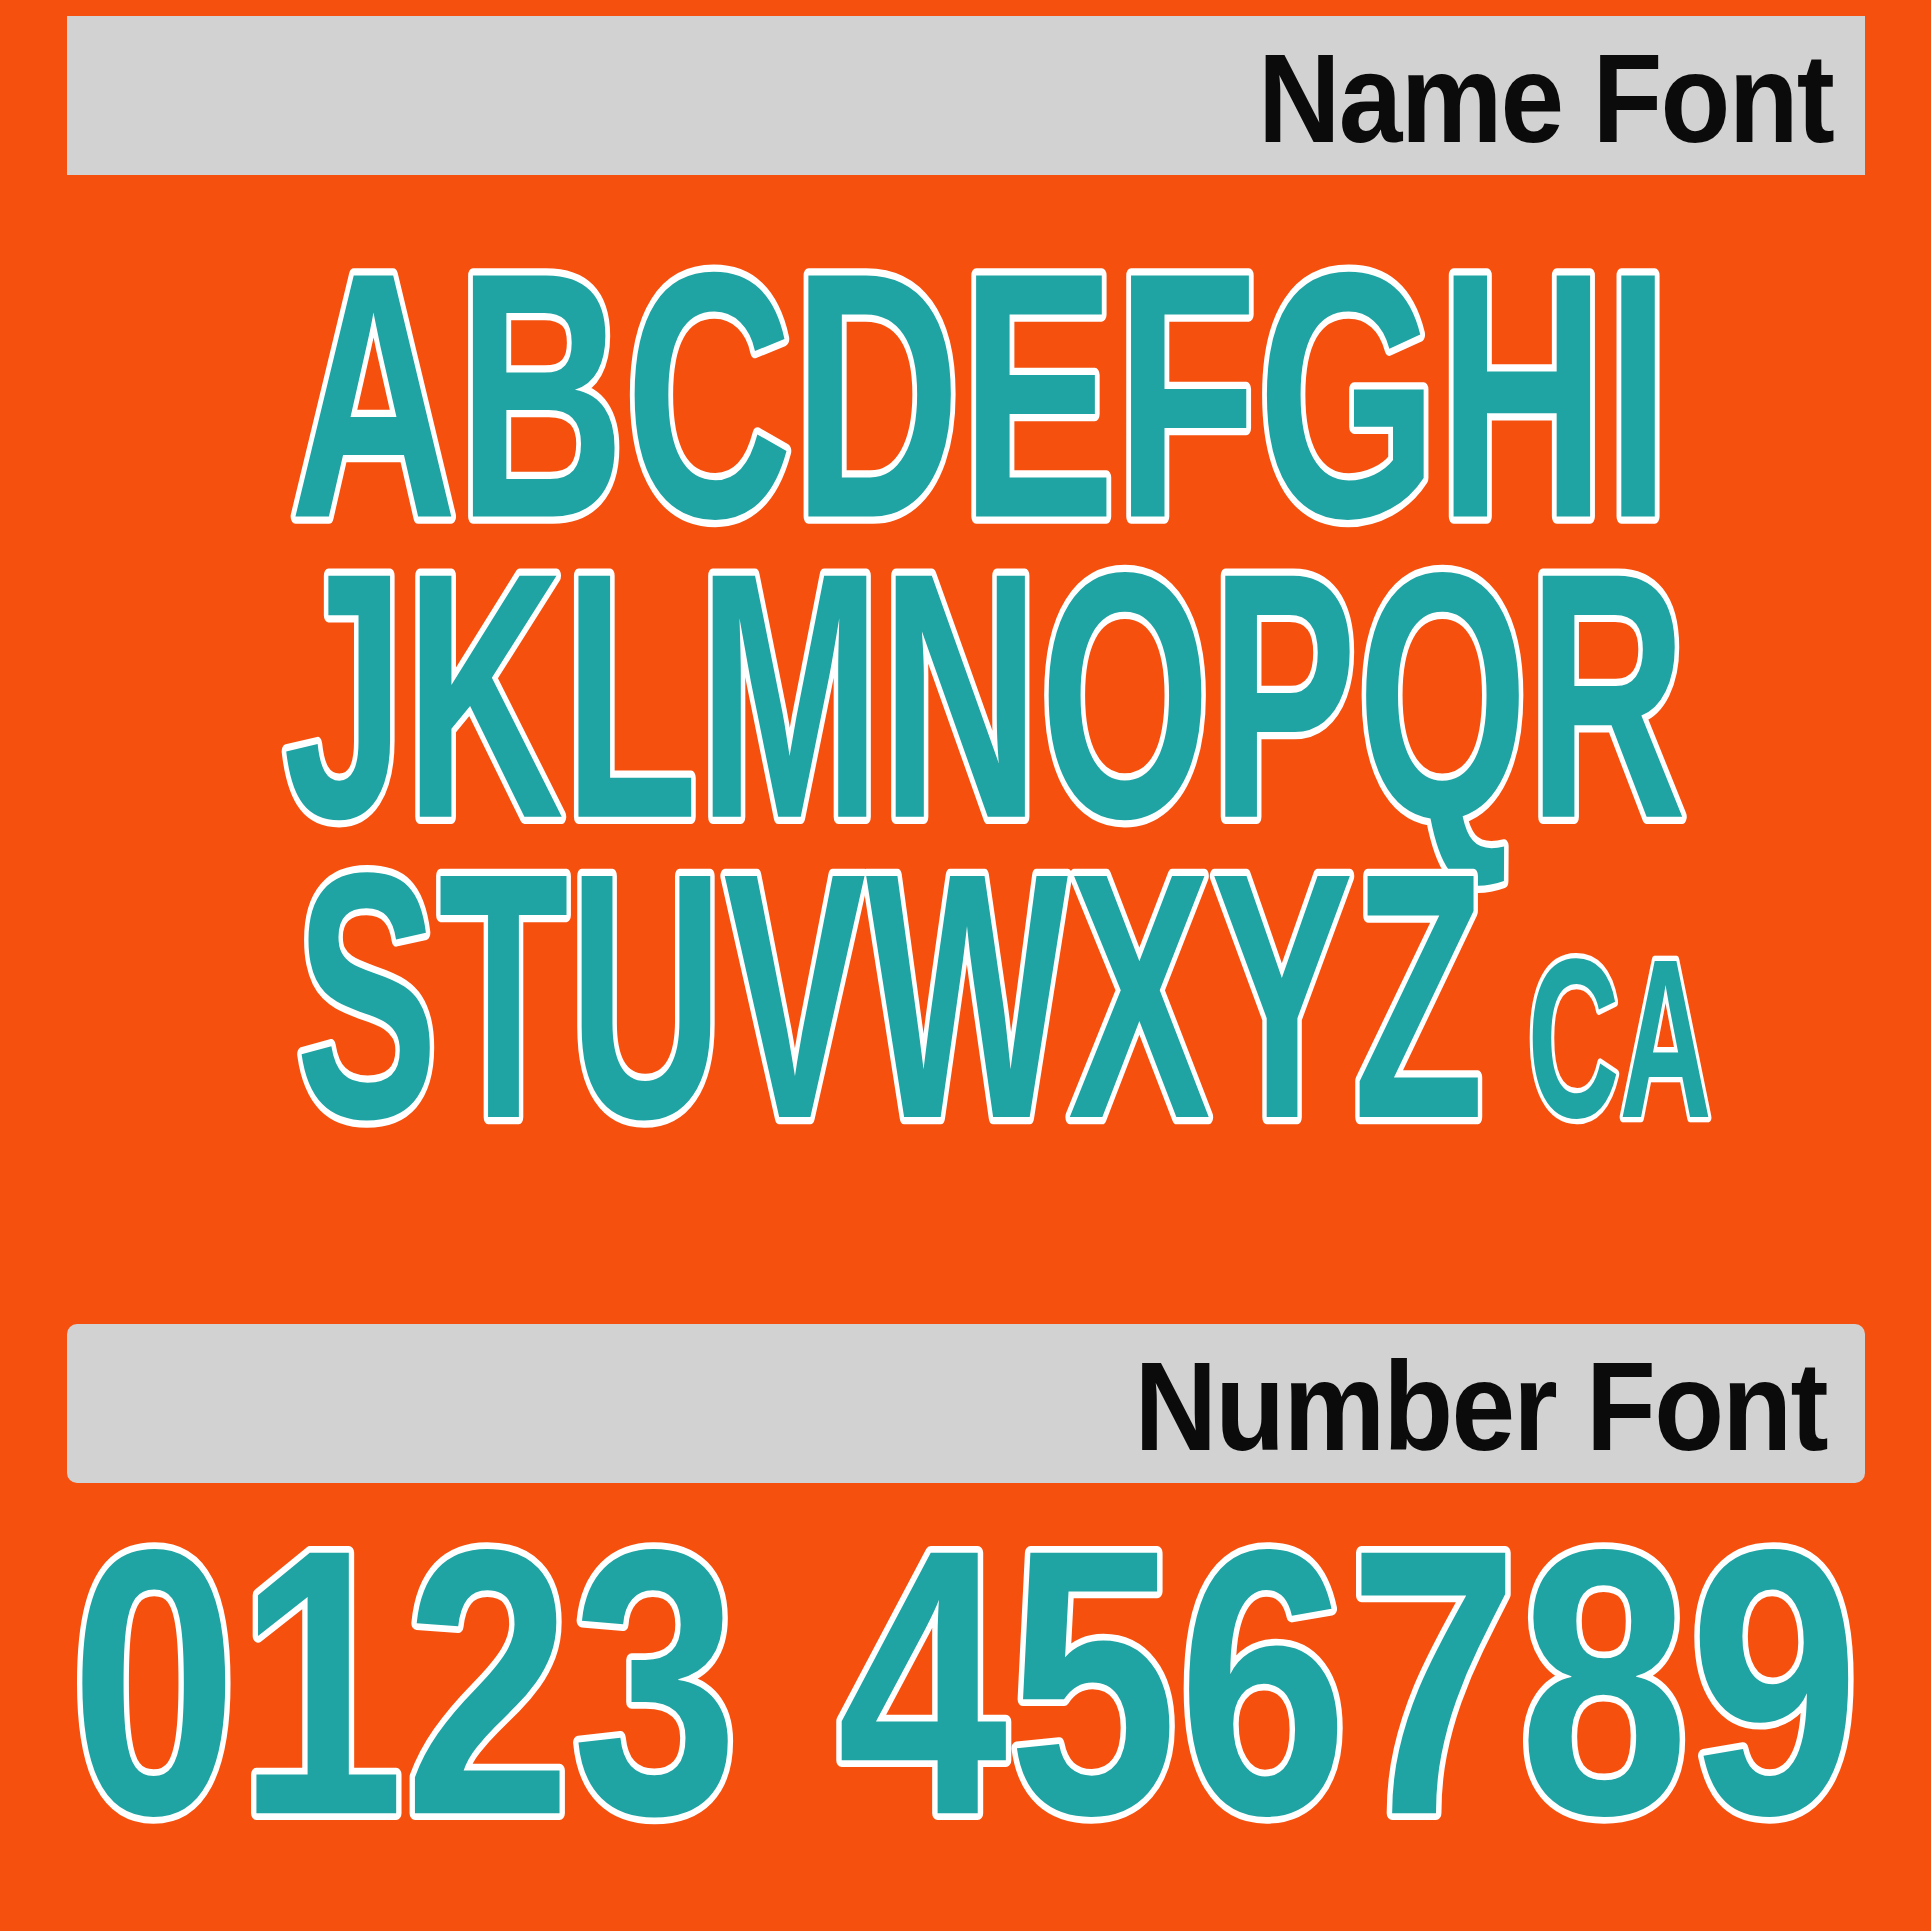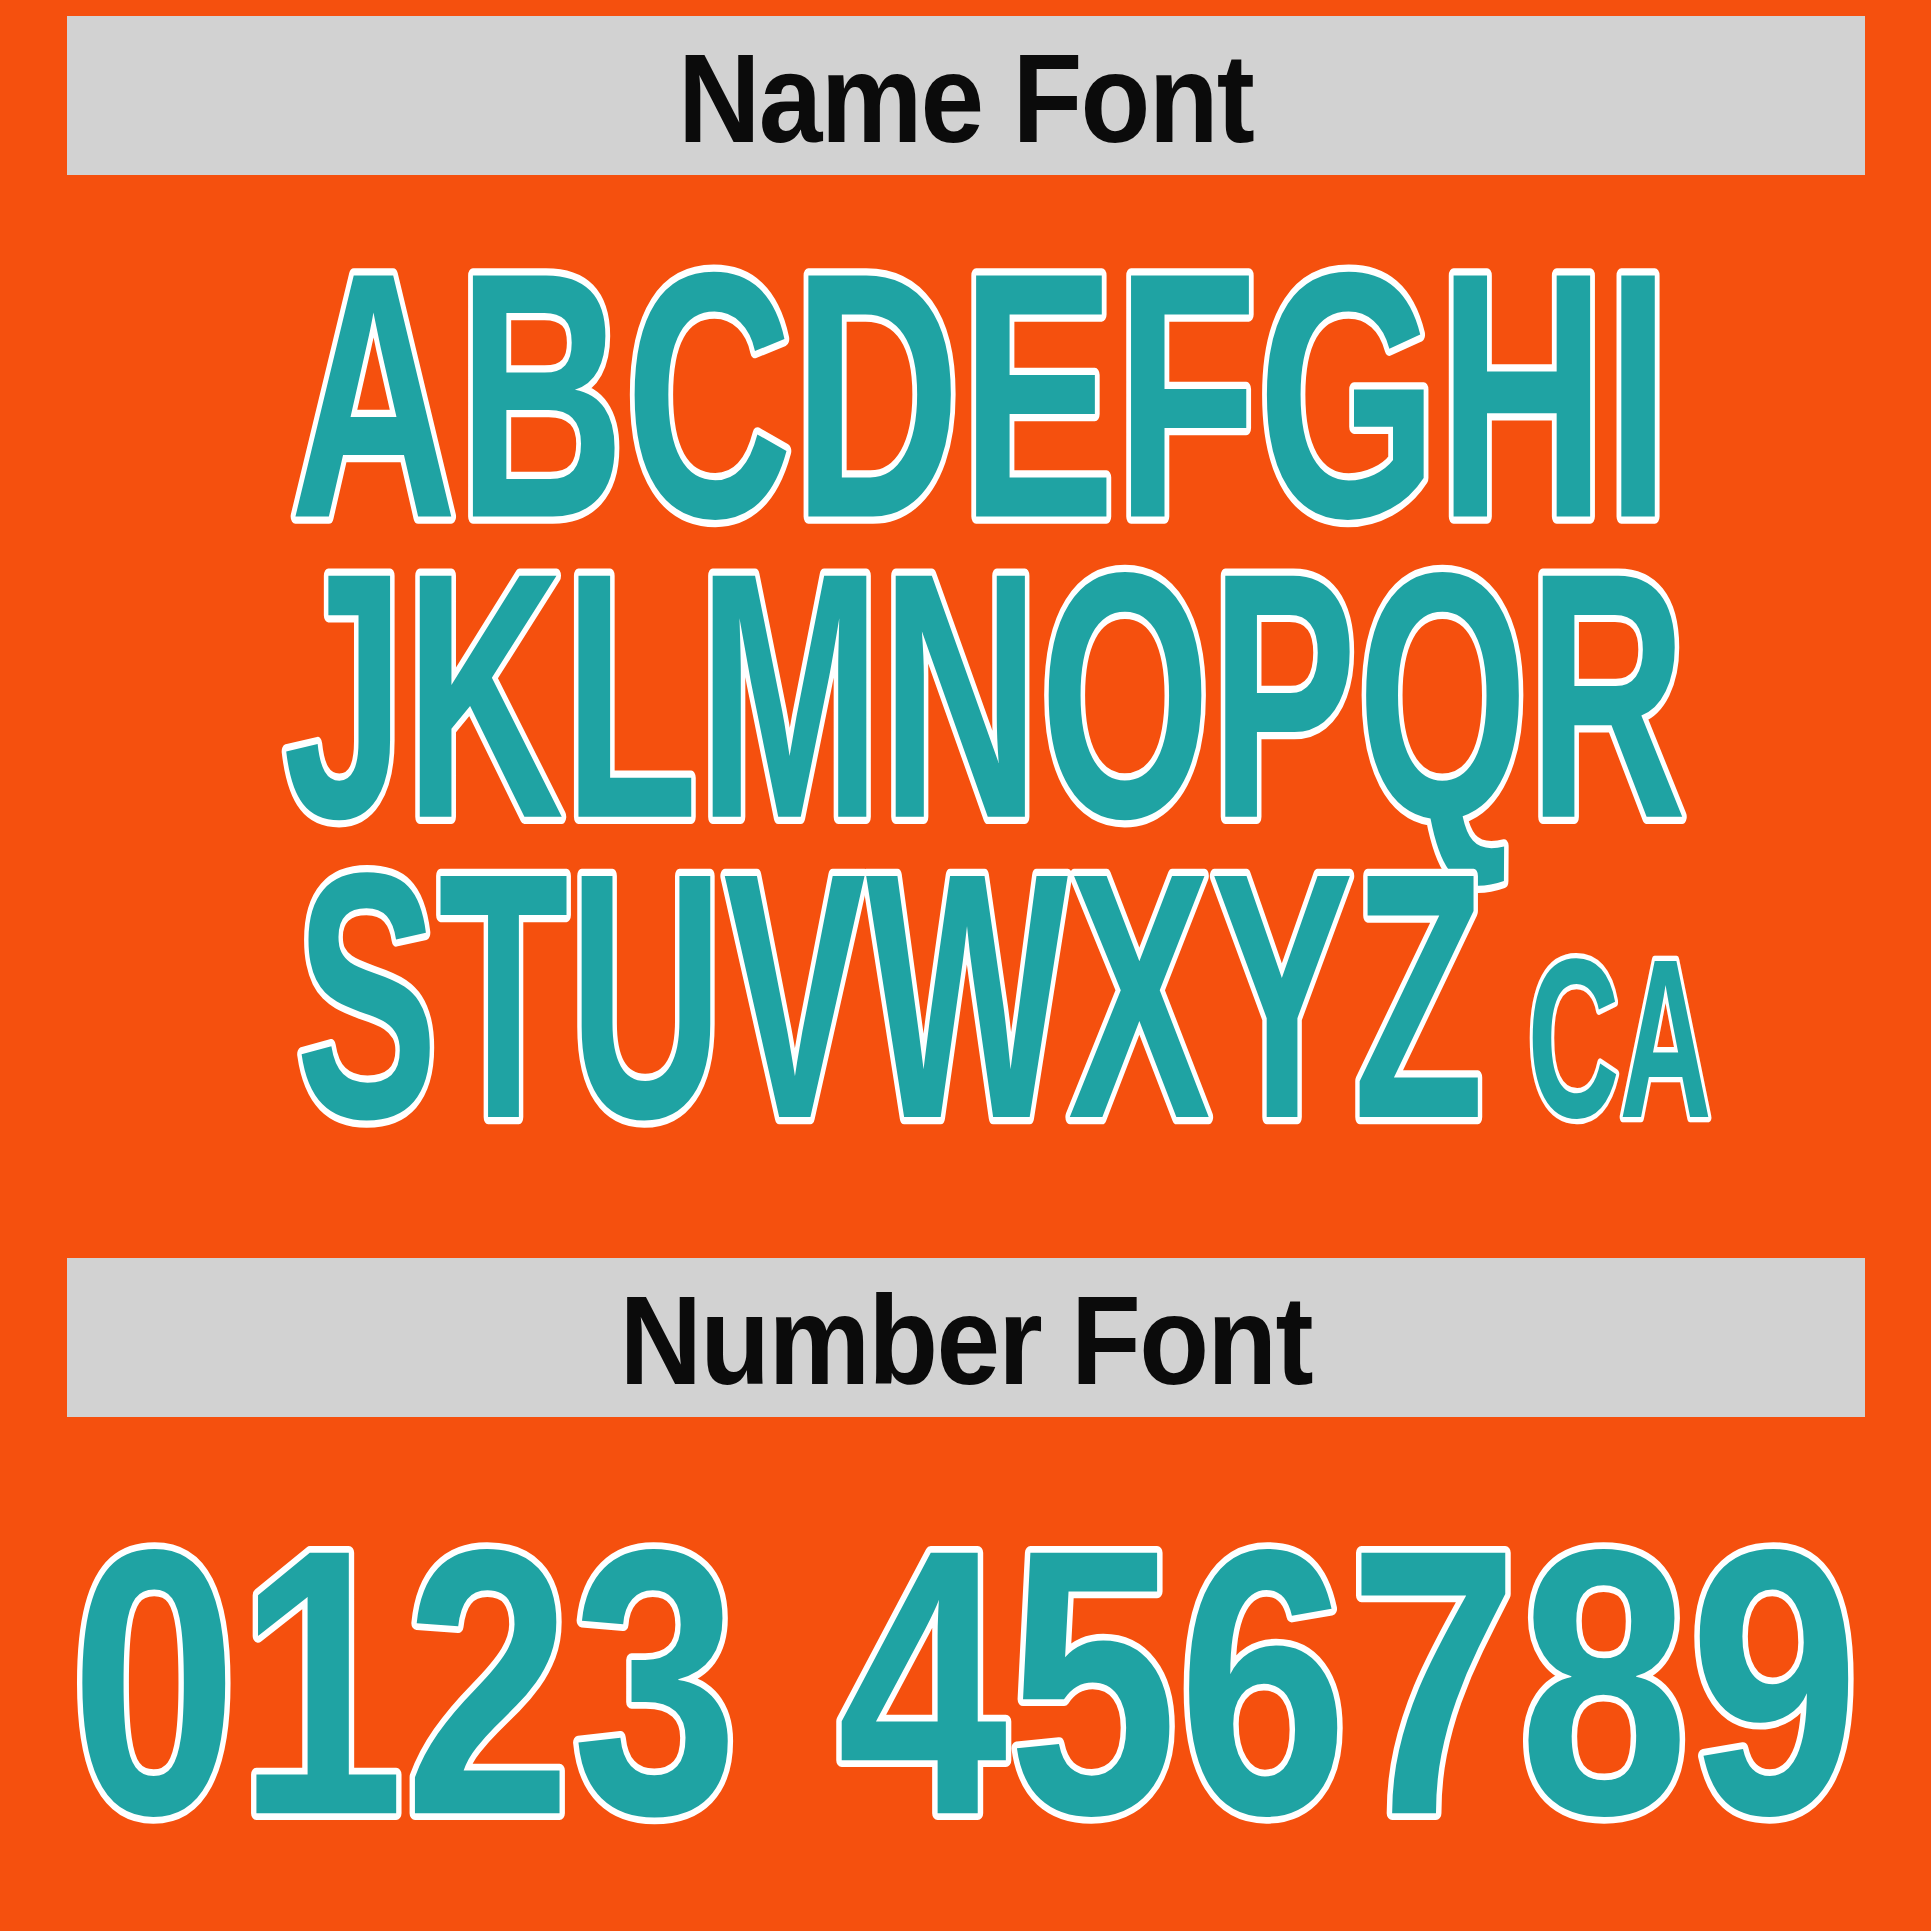--- a/index.html
+++ b/index.html
@@ -22,24 +22,24 @@
     background: #F5500E;
   }
   .banner {
     position: absolute;
     left: 67px;
     width: 1798px;
     height: 159px;
     background: #D2D2D2;
     display: flex;
     align-items: center;
-    justify-content: center;
+    justify-content: flex-end;
   }
   .banner-name   { top: 16.4px; }
-  .banner-number { top: 1258px; }
+  .banner-number { top: 1324px; border-radius: 10px; }
   .banner-text {
     font-family: "Liberation Sans", sans-serif;
     font-weight: bold;
     font-size: 127px;
     line-height: 1;
     color: #0B0B0B;
     transform: scaleX(0.9);
     letter-spacing: -1.9px;
     white-space: nowrap;
     padding-top: 5.8px;

